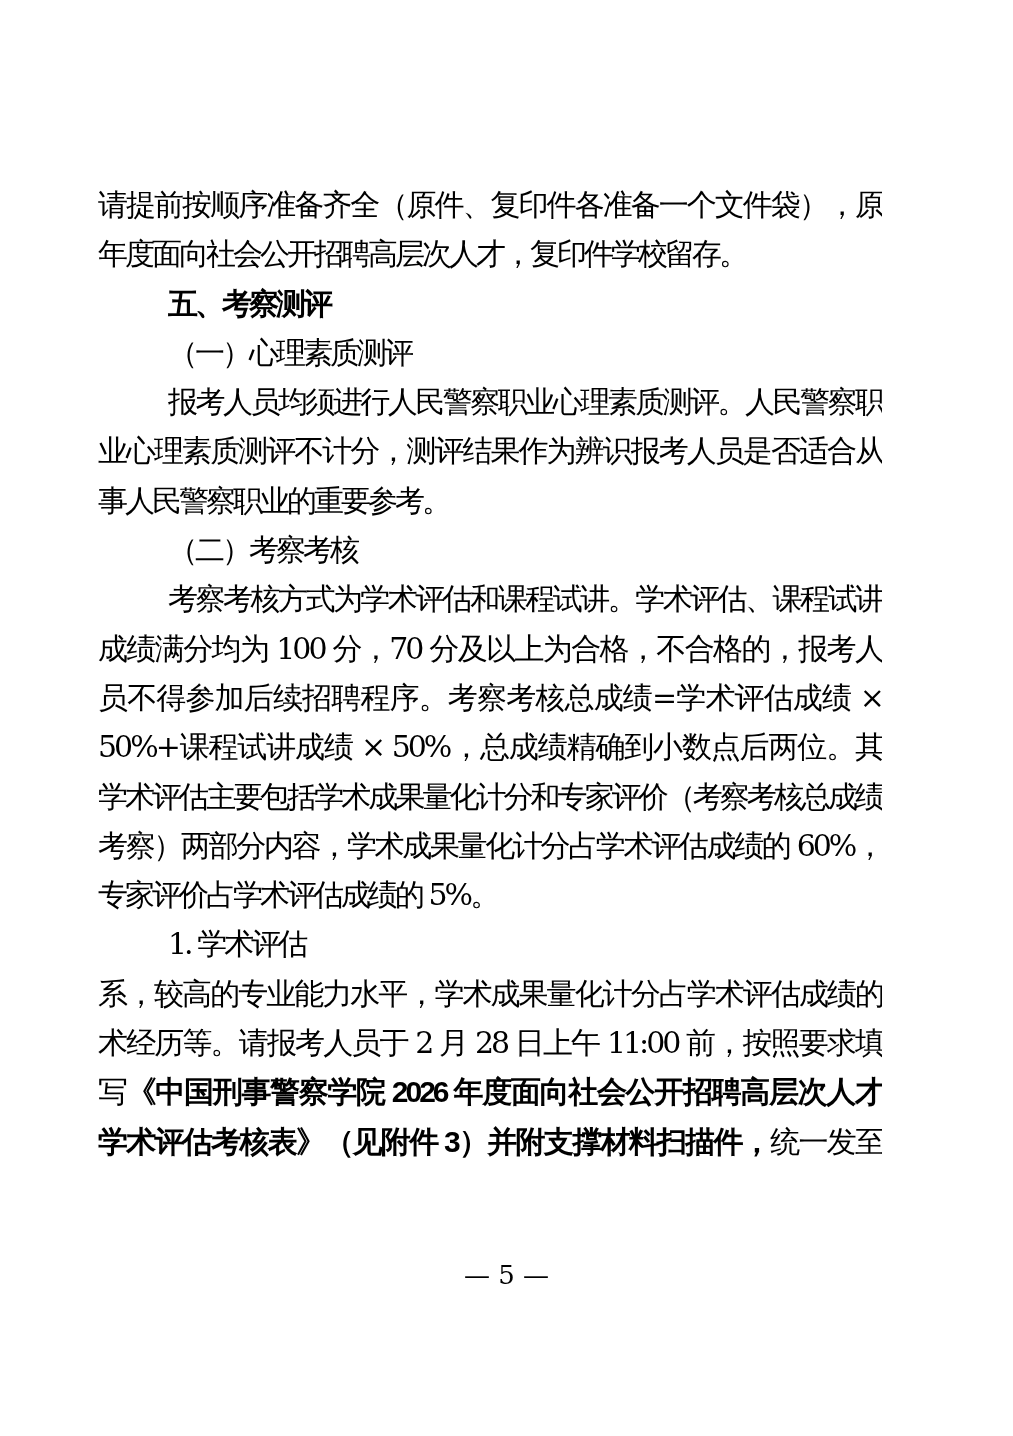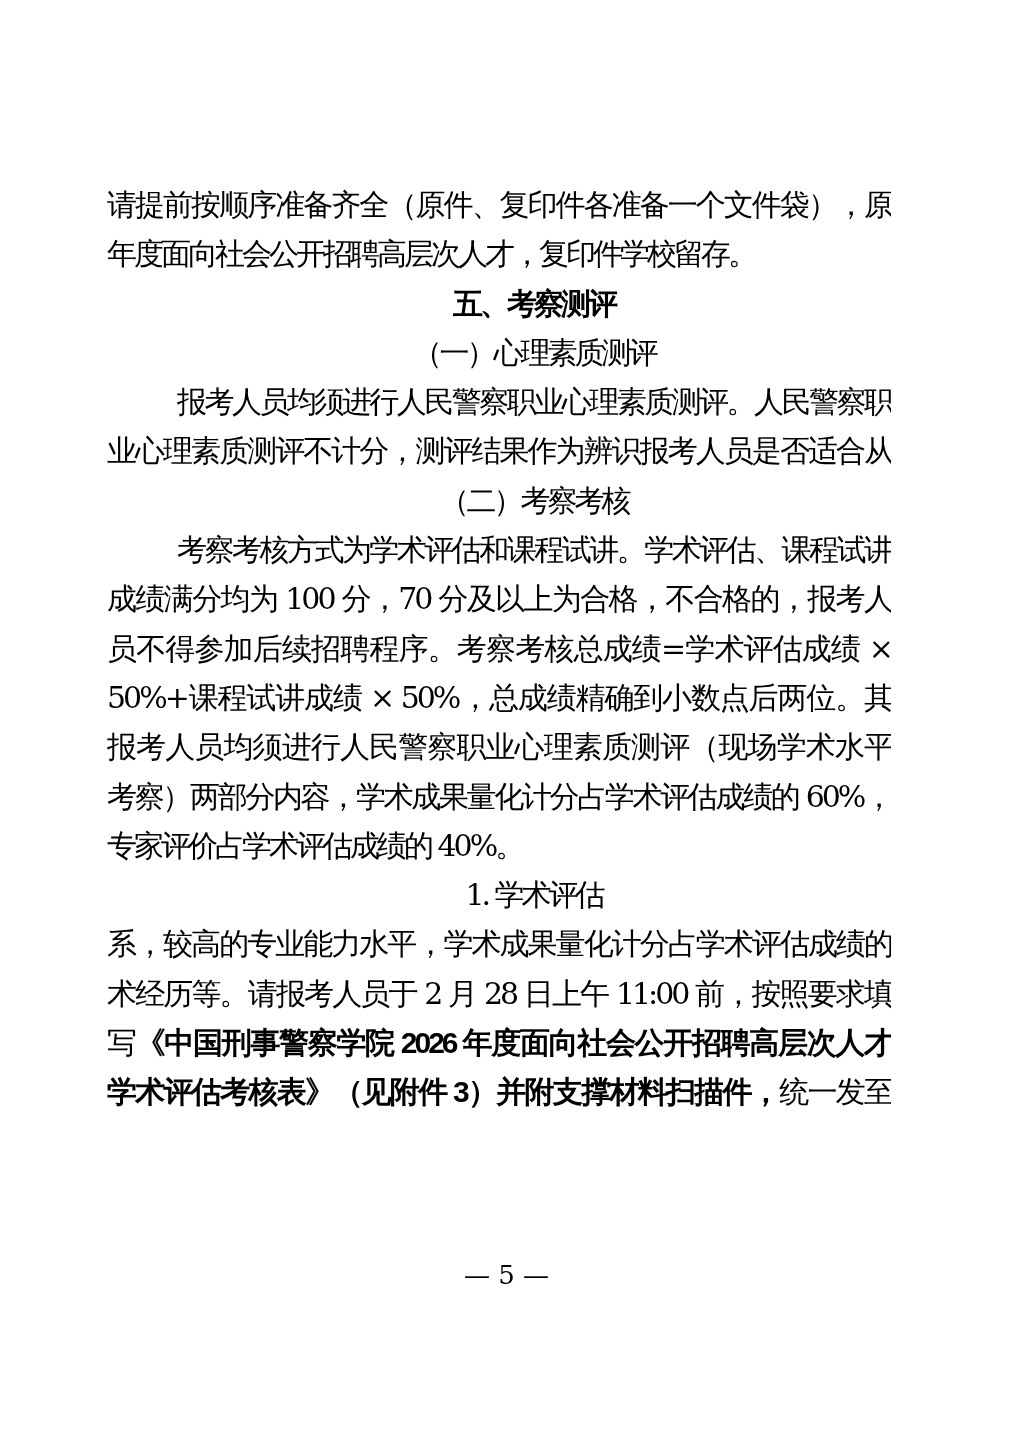--- a/index.html
+++ b/index.html
@@ -7,41 +7,40 @@
     width: 1013px;
     height: 1436px;
     position: relative;
     background: #ffffff;
     color: #000000;
     font-family: "DejaVu Serif", "Liberation Serif", serif;
     overflow: hidden;
   }
   .doc-body {
     position: absolute;
-    left: 107px;
+    left: 98px;
     top: 180px;
     width: 784px;
   }
   .line {
     height: 49.3px;
     line-height: 49.3px;
     font-size: 30px;
     letter-spacing: -3px;
     text-align: left;
     white-space: nowrap;
     overflow: hidden;
   }
   .line.justify {
     white-space: normal;
     text-align: justify;
     text-align-last: justify;
   }
   .line.indent {
     text-indent: 70px;
-    text-align: center;
   }
   .run-body { font-family: "DejaVu Serif", "Liberation Serif", serif; }
   .run-kaiti { font-family: "DejaVu Serif", "Liberation Serif", serif; margin-top: 44px; }
   .run-heading, .run-bold {
     font-weight: 700;
     font-family: "Liberation Sans", "DejaVu Sans", sans-serif;
   }
   .footer {
     position: absolute;
     left: 0;
@@ -57,28 +56,29 @@
 </head>
 <body>
 
 <div class="doc-body">
     <div class="line justify"><span class="run-body">请提前按顺序准备齐全（原件、复印件各准备一个文件袋），原</span></div>
     <div class="line"><span class="run-body">年度面向社会公开招聘高层次人才，复印件学校留存。</span></div>
     <div class="line indent"><span class="run-heading">五、考察测评</span></div>
     <div class="line indent"><span class="run-kaiti">（一）心理素质测评</span></div>
     <div class="line indent justify"><span class="run-body">报考人员均须进行人民警察职业心理素质测评。人民警察职</span></div>
     <div class="line justify"><span class="run-body">业心理素质测评不计分，测评结果作为辨识报考人员是否适合从</span></div>
+    <div class="line"><span class="run-body">事人民警察职业的重要参考。</span></div>
     <div class="line indent"><span class="run-kaiti">（二）考察考核</span></div>
     <div class="line indent justify"><span class="run-body">考察考核方式为学术评估和课程试讲。学术评估、课程试讲</span></div>
     <div class="line justify"><span class="run-body">成绩满分均为 100 分，70 分及以上为合格，不合格的，报考人</span></div>
     <div class="line justify"><span class="run-body">员不得参加后续招聘程序。考察考核总成绩=学术评估成绩 ×</span></div>
     <div class="line justify"><span class="run-body">50%+课程试讲成绩 × 50%，总成绩精确到小数点后两位。其中，</span></div>
-    <div class="line justify"><span class="run-body">报考人员均须进行人民警察职业心理素质测评（现场学术水平</span></div>
+    <div class="line justify"><span class="run-body">学术评估主要包括学术成果量化计分和专家评价（考察考核总成绩</span></div>
     <div class="line justify"><span class="run-body">考察）两部分内容，学术成果量化计分占学术评估成绩的 60%，</span></div>
-    <div class="line"><span class="run-body">专家评价占学术评估成绩的 40%。</span></div>
+    <div class="line"><span class="run-body">专家评价占学术评估成绩的 5%。</span></div>
     <div class="line indent"><span class="run-body">1. 学术评估</span></div>
     <div class="line justify"><span class="run-body">系，较高的专业能力水平，学术成果量化计分占学术评估成绩的</span></div>
     <div class="line justify"><span class="run-body">术经历等。请报考人员于 2 月 28 日上午 11:00 前，按照要求填</span></div>
     <div class="line justify"><span class="run-body">写</span><span class="run-bold">《中国刑事警察学院 2026 年度面向社会公开招聘高层次人才</span></div>
     <div class="line justify"><span class="run-bold">学术评估考核表》（见附件 3）并附支撑材料扫描件，</span><span class="run-kaiti">统一发至</span></div>
   </div>
 
 <div class="footer">
   <span>— 5 —</span>
 </div>

